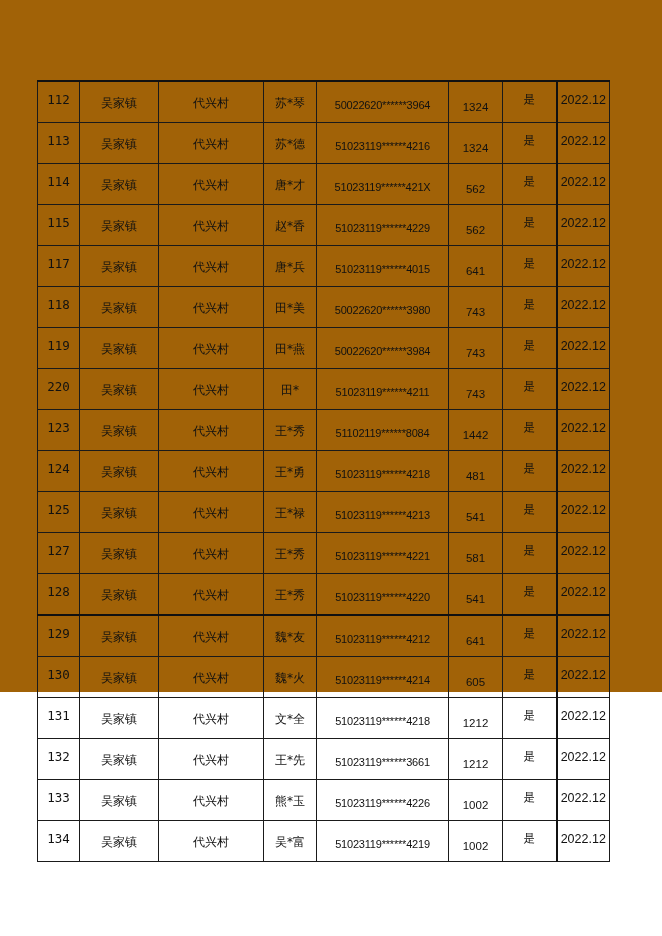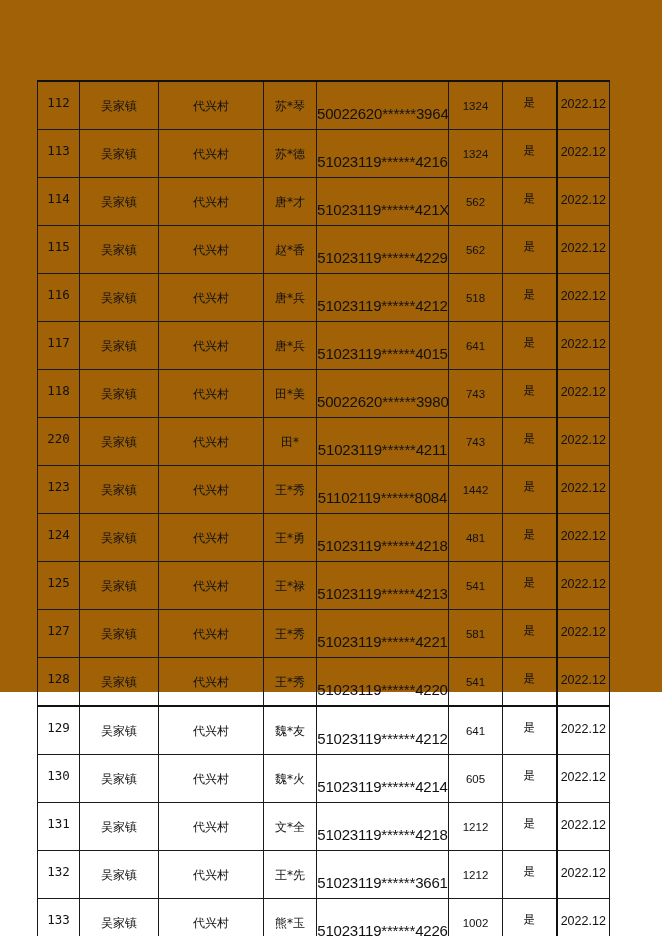--- a/index.html
+++ b/index.html
@@ -42,28 +42,28 @@
     table.roster tr:first-child td { border-top: 2px solid #111; }
     table.roster tr.thick-top td { border-top: 2px solid #111; }
     table.roster td.c-date { border-left: 2px solid #111; }
     table.roster td.c-idx {
       font-family: "DejaVu Sans Mono", "Liberation Mono", monospace;
       font-size: 12.5px;
       padding-bottom: 6px;
     }
     table.roster td.c-id {
       font-family: "Liberation Sans", "DejaVu Sans", sans-serif;
-      font-size: 15px;
+      font-size: 11px;
       letter-spacing: -0.2px;
-      padding-top: 16px;
+      padding-top: 5px;
     }
     table.roster td.c-amt {
       font-family: "Liberation Sans", "DejaVu Sans", sans-serif;
       font-size: 11.5px;
-      padding-top: 0;
+      padding-top: 9px;
     }
     table.roster td.c-flag {
       font-size: 11.5px;
       padding-bottom: 6px;
     }
     table.roster td.c-date {
       font-family: "Liberation Sans", "DejaVu Sans", sans-serif;
       font-size: 12.5px;
       padding-bottom: 4px;
       text-align: center;
@@ -123,45 +123,45 @@
           <td class="c-idx">115</td>
           <td class="c-town">吴家镇</td>
           <td class="c-village">代兴村</td>
           <td class="c-name">赵*香</td>
           <td class="c-id">51023119******4229</td>
           <td class="c-amt">562</td>
           <td class="c-flag">是</td>
           <td class="c-date">2022.12</td>
         </tr>
         <tr>
-          <td class="c-idx">116</td>
-          <td class="c-town">吴家镇</td>
-          <td class="c-village">代兴村</td>
-          <td class="c-name">唐*兵</td>
-          <td class="c-id">51023119******4212</td>
-          <td class="c-amt">518</td>
-          <td class="c-flag">是</td>
-          <td class="c-date">2022.12</td>
-        </tr>
-        <tr>
           <td class="c-idx">117</td>
           <td class="c-town">吴家镇</td>
           <td class="c-village">代兴村</td>
           <td class="c-name">唐*兵</td>
           <td class="c-id">51023119******4015</td>
           <td class="c-amt">641</td>
           <td class="c-flag">是</td>
           <td class="c-date">2022.12</td>
         </tr>
         <tr>
           <td class="c-idx">118</td>
           <td class="c-town">吴家镇</td>
           <td class="c-village">代兴村</td>
           <td class="c-name">田*美</td>
           <td class="c-id">50022620******3980</td>
+          <td class="c-amt">743</td>
+          <td class="c-flag">是</td>
+          <td class="c-date">2022.12</td>
+        </tr>
+        <tr>
+          <td class="c-idx">119</td>
+          <td class="c-town">吴家镇</td>
+          <td class="c-village">代兴村</td>
+          <td class="c-name">田*燕</td>
+          <td class="c-id">50022620******3984</td>
           <td class="c-amt">743</td>
           <td class="c-flag">是</td>
           <td class="c-date">2022.12</td>
         </tr>
         <tr>
           <td class="c-idx">220</td>
           <td class="c-town">吴家镇</td>
           <td class="c-village">代兴村</td>
           <td class="c-name">田*</td>
           <td class="c-id">51023119******4211</td>

